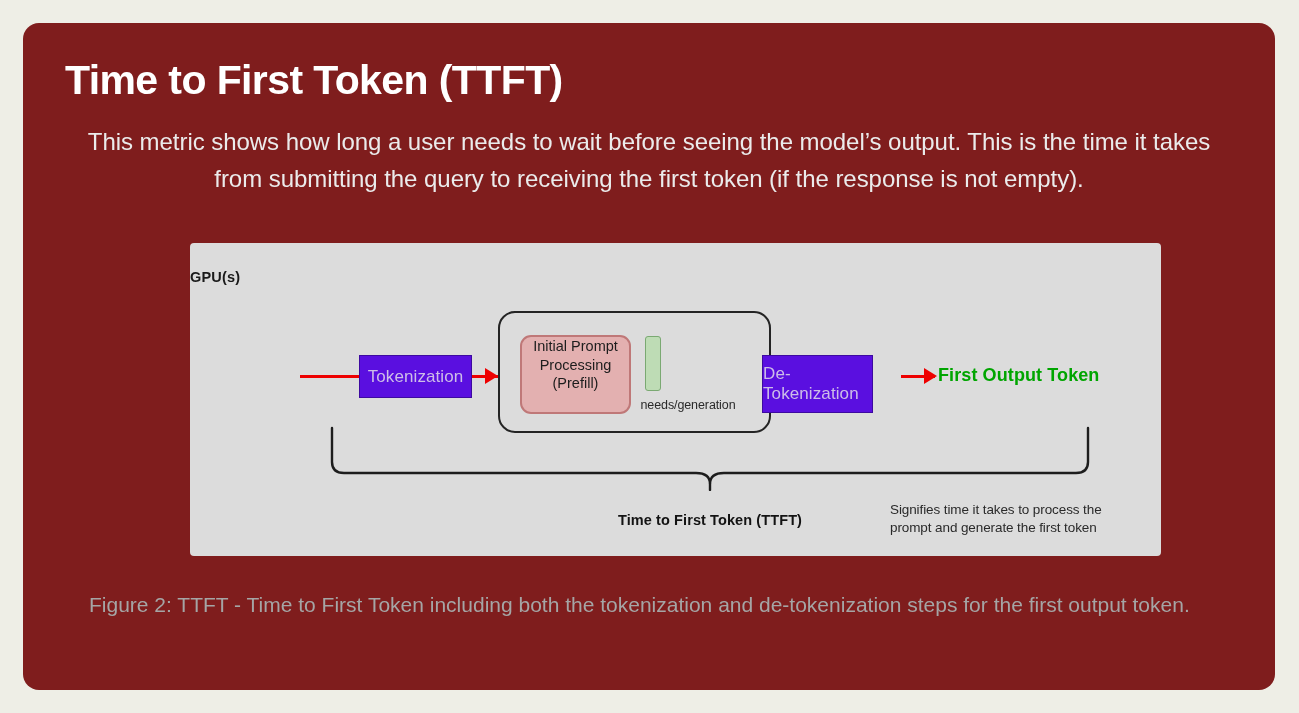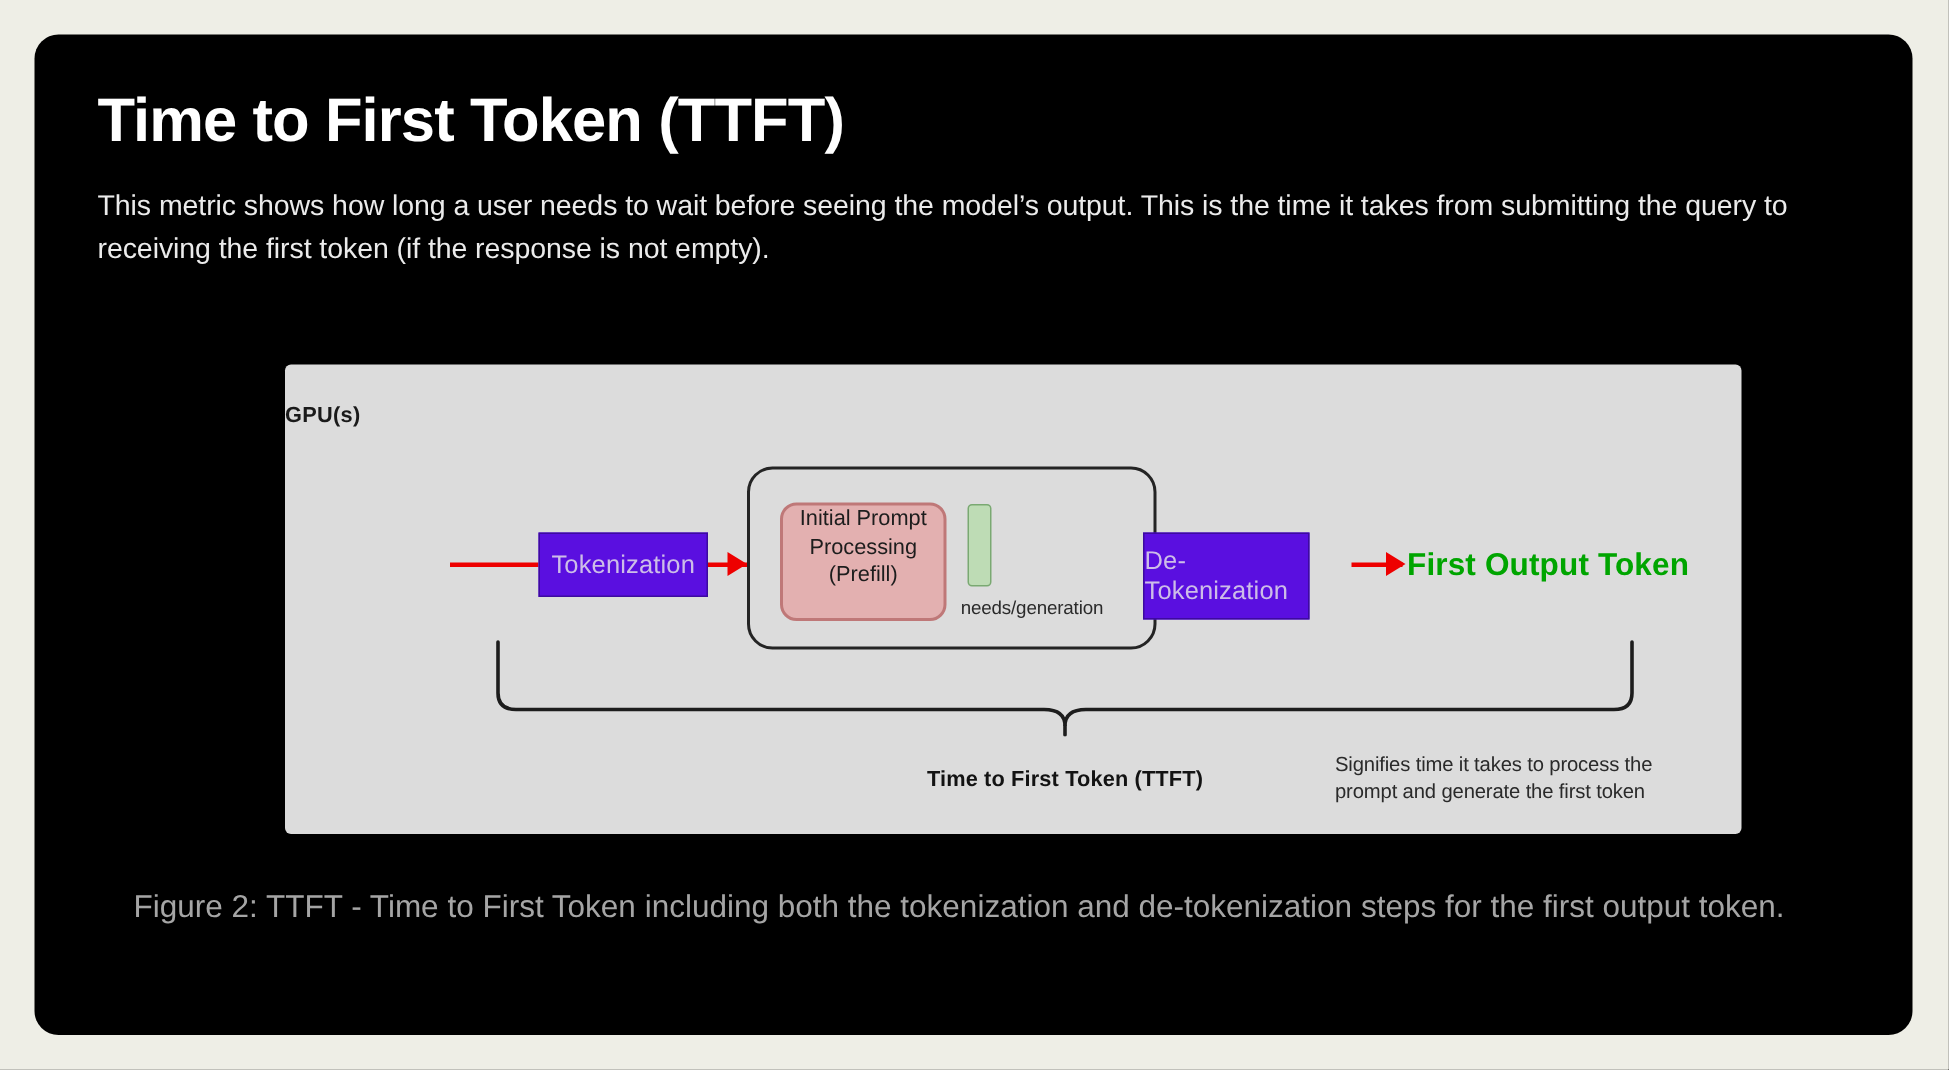--- a/index.html
+++ b/index.html
@@ -19,21 +19,21 @@
     background: #eeeee6;
   }
 
   
   #card {
     position: absolute;
     left: 23px;
     top: 23px;
     width: 1252px;
     height: 667px;
-    background: #000000;
+    background: #7f1d1d;
     border-radius: 16px;
     overflow: hidden;
   }
 
   #card-inner {
     position: absolute;
     left: 0; top: 0; right: 0; bottom: 0;
     padding: 18px 42px 0 42px;
     box-sizing: border-box;
   }
@@ -44,25 +44,26 @@
     font-size: 41px;
     font-weight: bold;
     color: #ffffff;
     letter-spacing: -0.6px;
     line-height: 1.1;
   }
 
   .intro-paragraph {
     margin: 0;
     padding-top: 21px;
-    font-size: 19px;
+    font-size: 24px;
     line-height: 1.52;
     color: #ebebeb;
     max-width: 1175px;
     letter-spacing: -0.05px;
+    text-align: center;
   }
 
   
   .figure-block {
     position: absolute;
     left: 42px;
     top: 220px;
     width: 1168px;
   }
 
@@ -172,21 +173,21 @@
   .detokenization-box {
     left: 572px;
     top: 112px;
     width: 111px;
     height: 58px;
   }
 
   .first-output-token {
     left: 748px;
     top: 122px;
-    font-size: 21px;
+    font-size: 18px;
     font-weight: bold;
     color: #00a500;
     letter-spacing: 0.1px;
   }
 
   
   .arrow-line {
     height: 3px;
     background: #ee0000;
     top: 132px;

